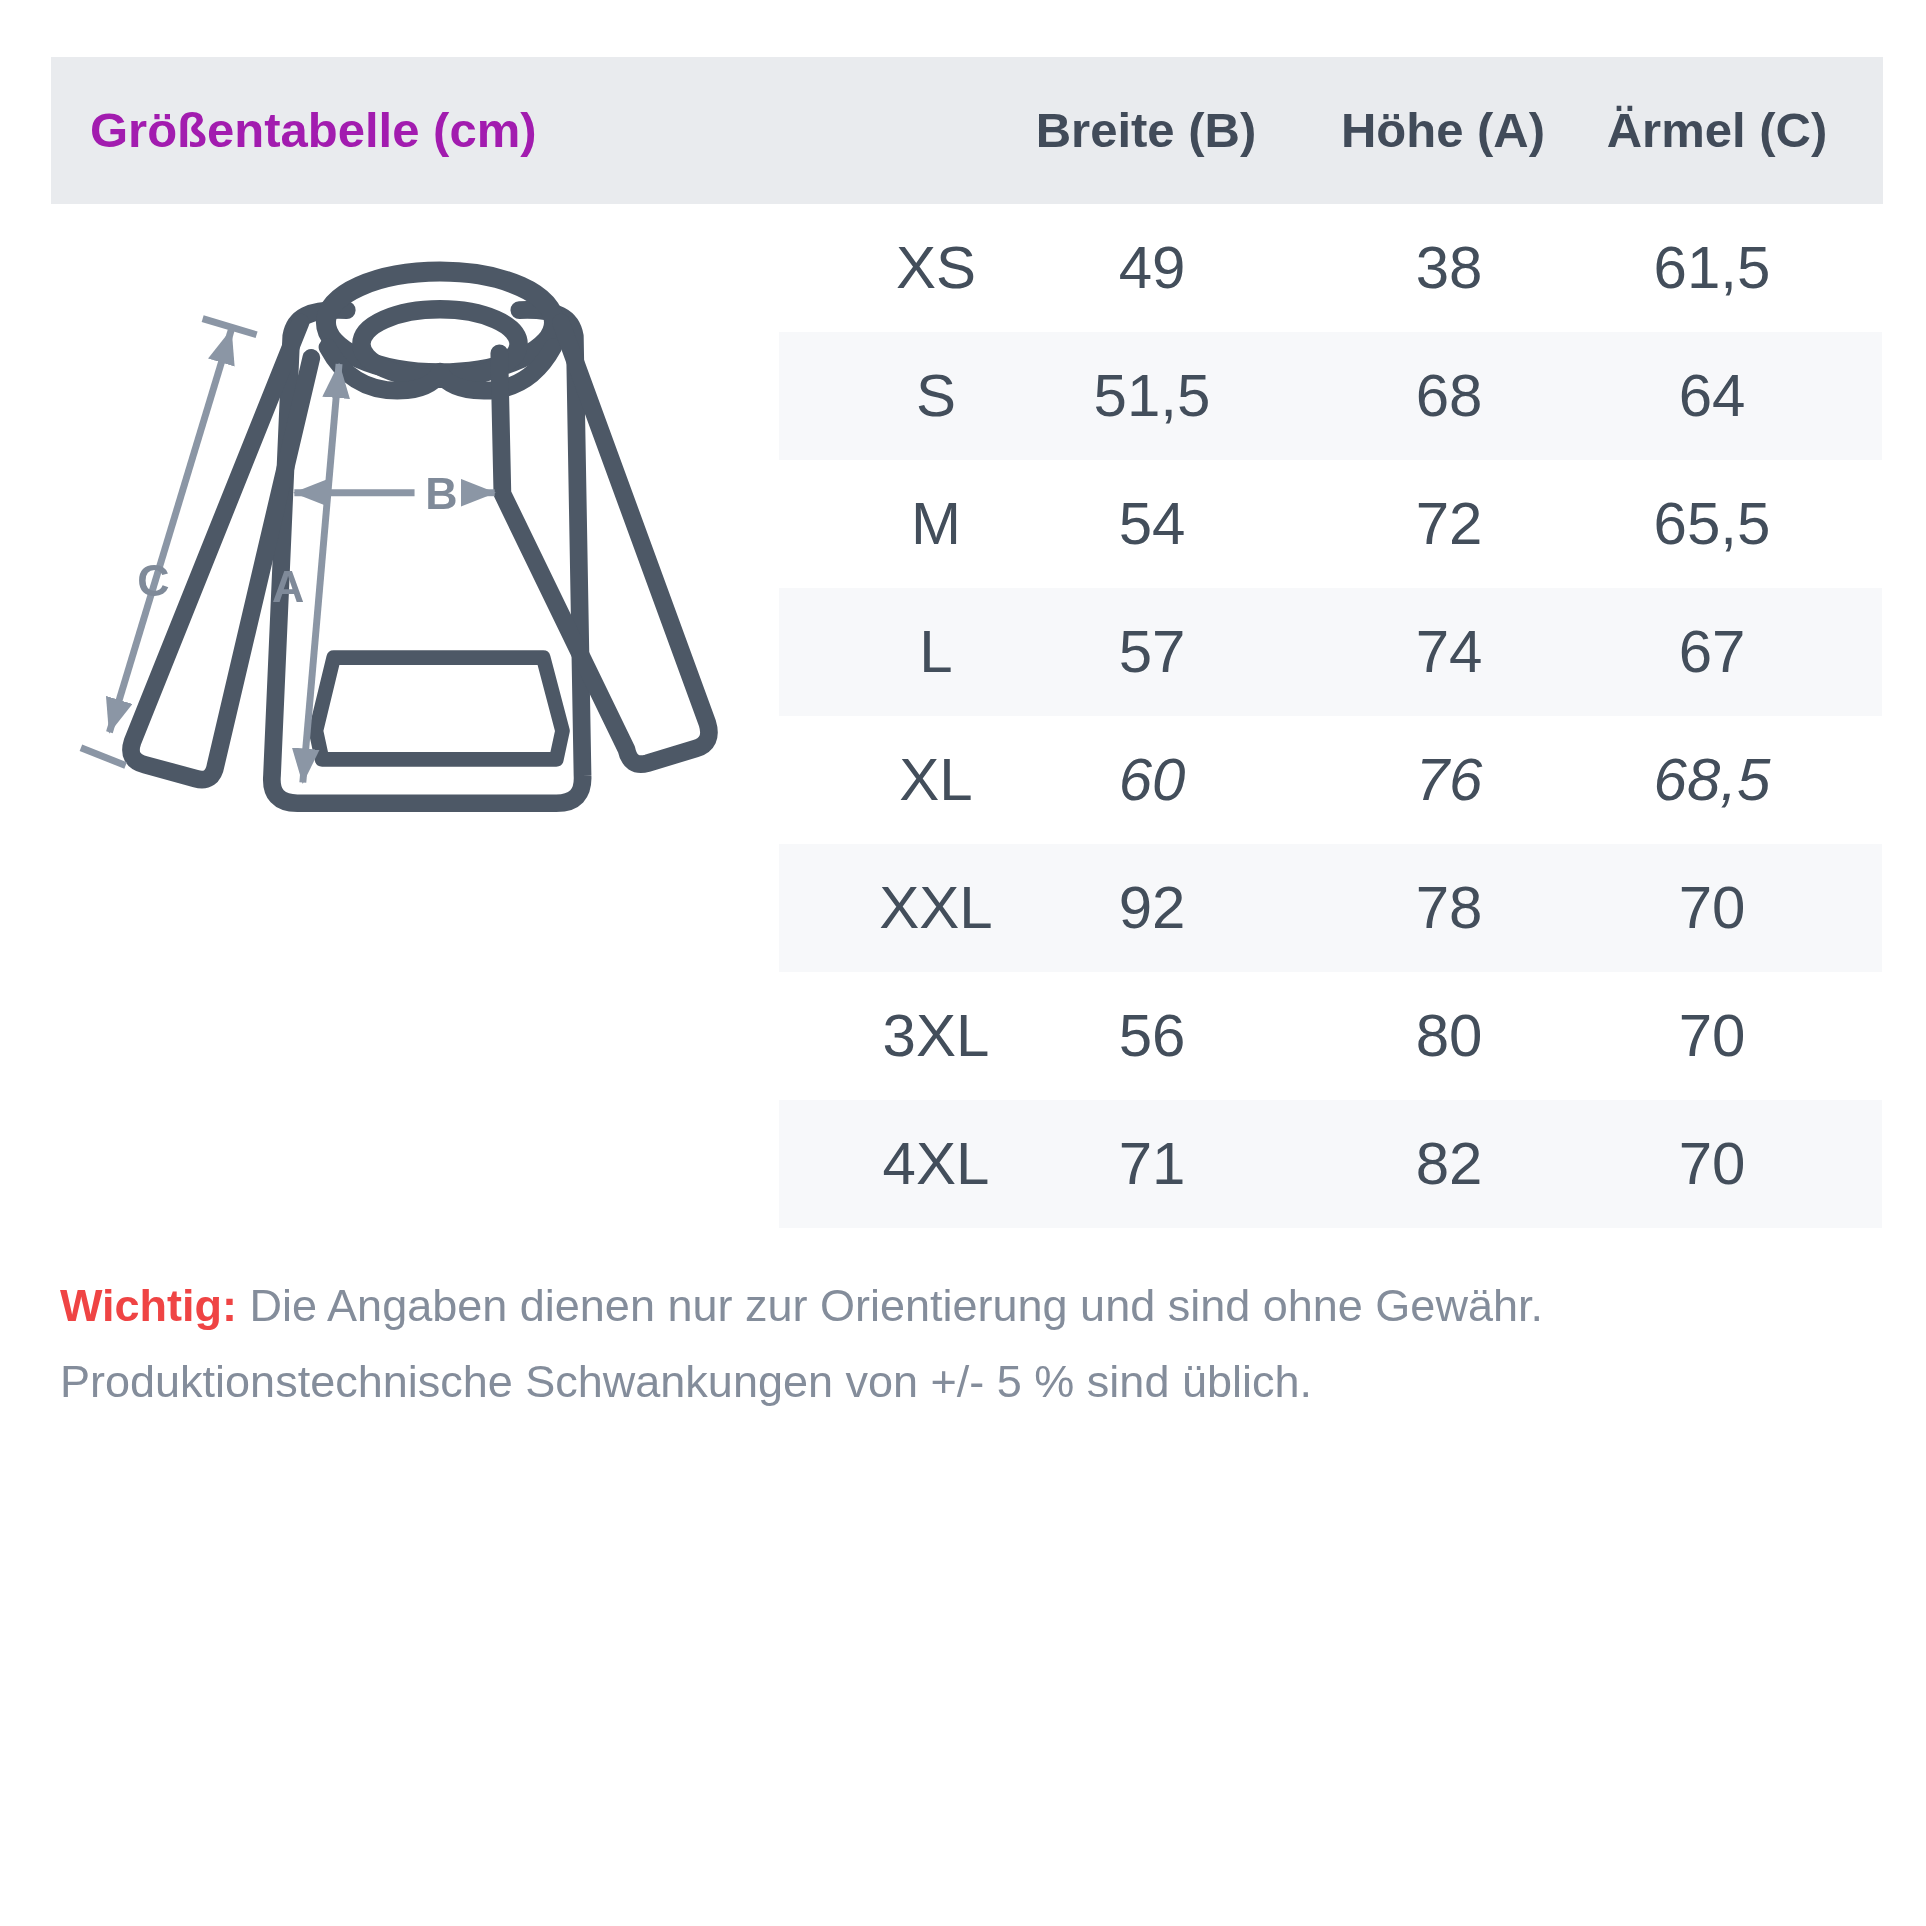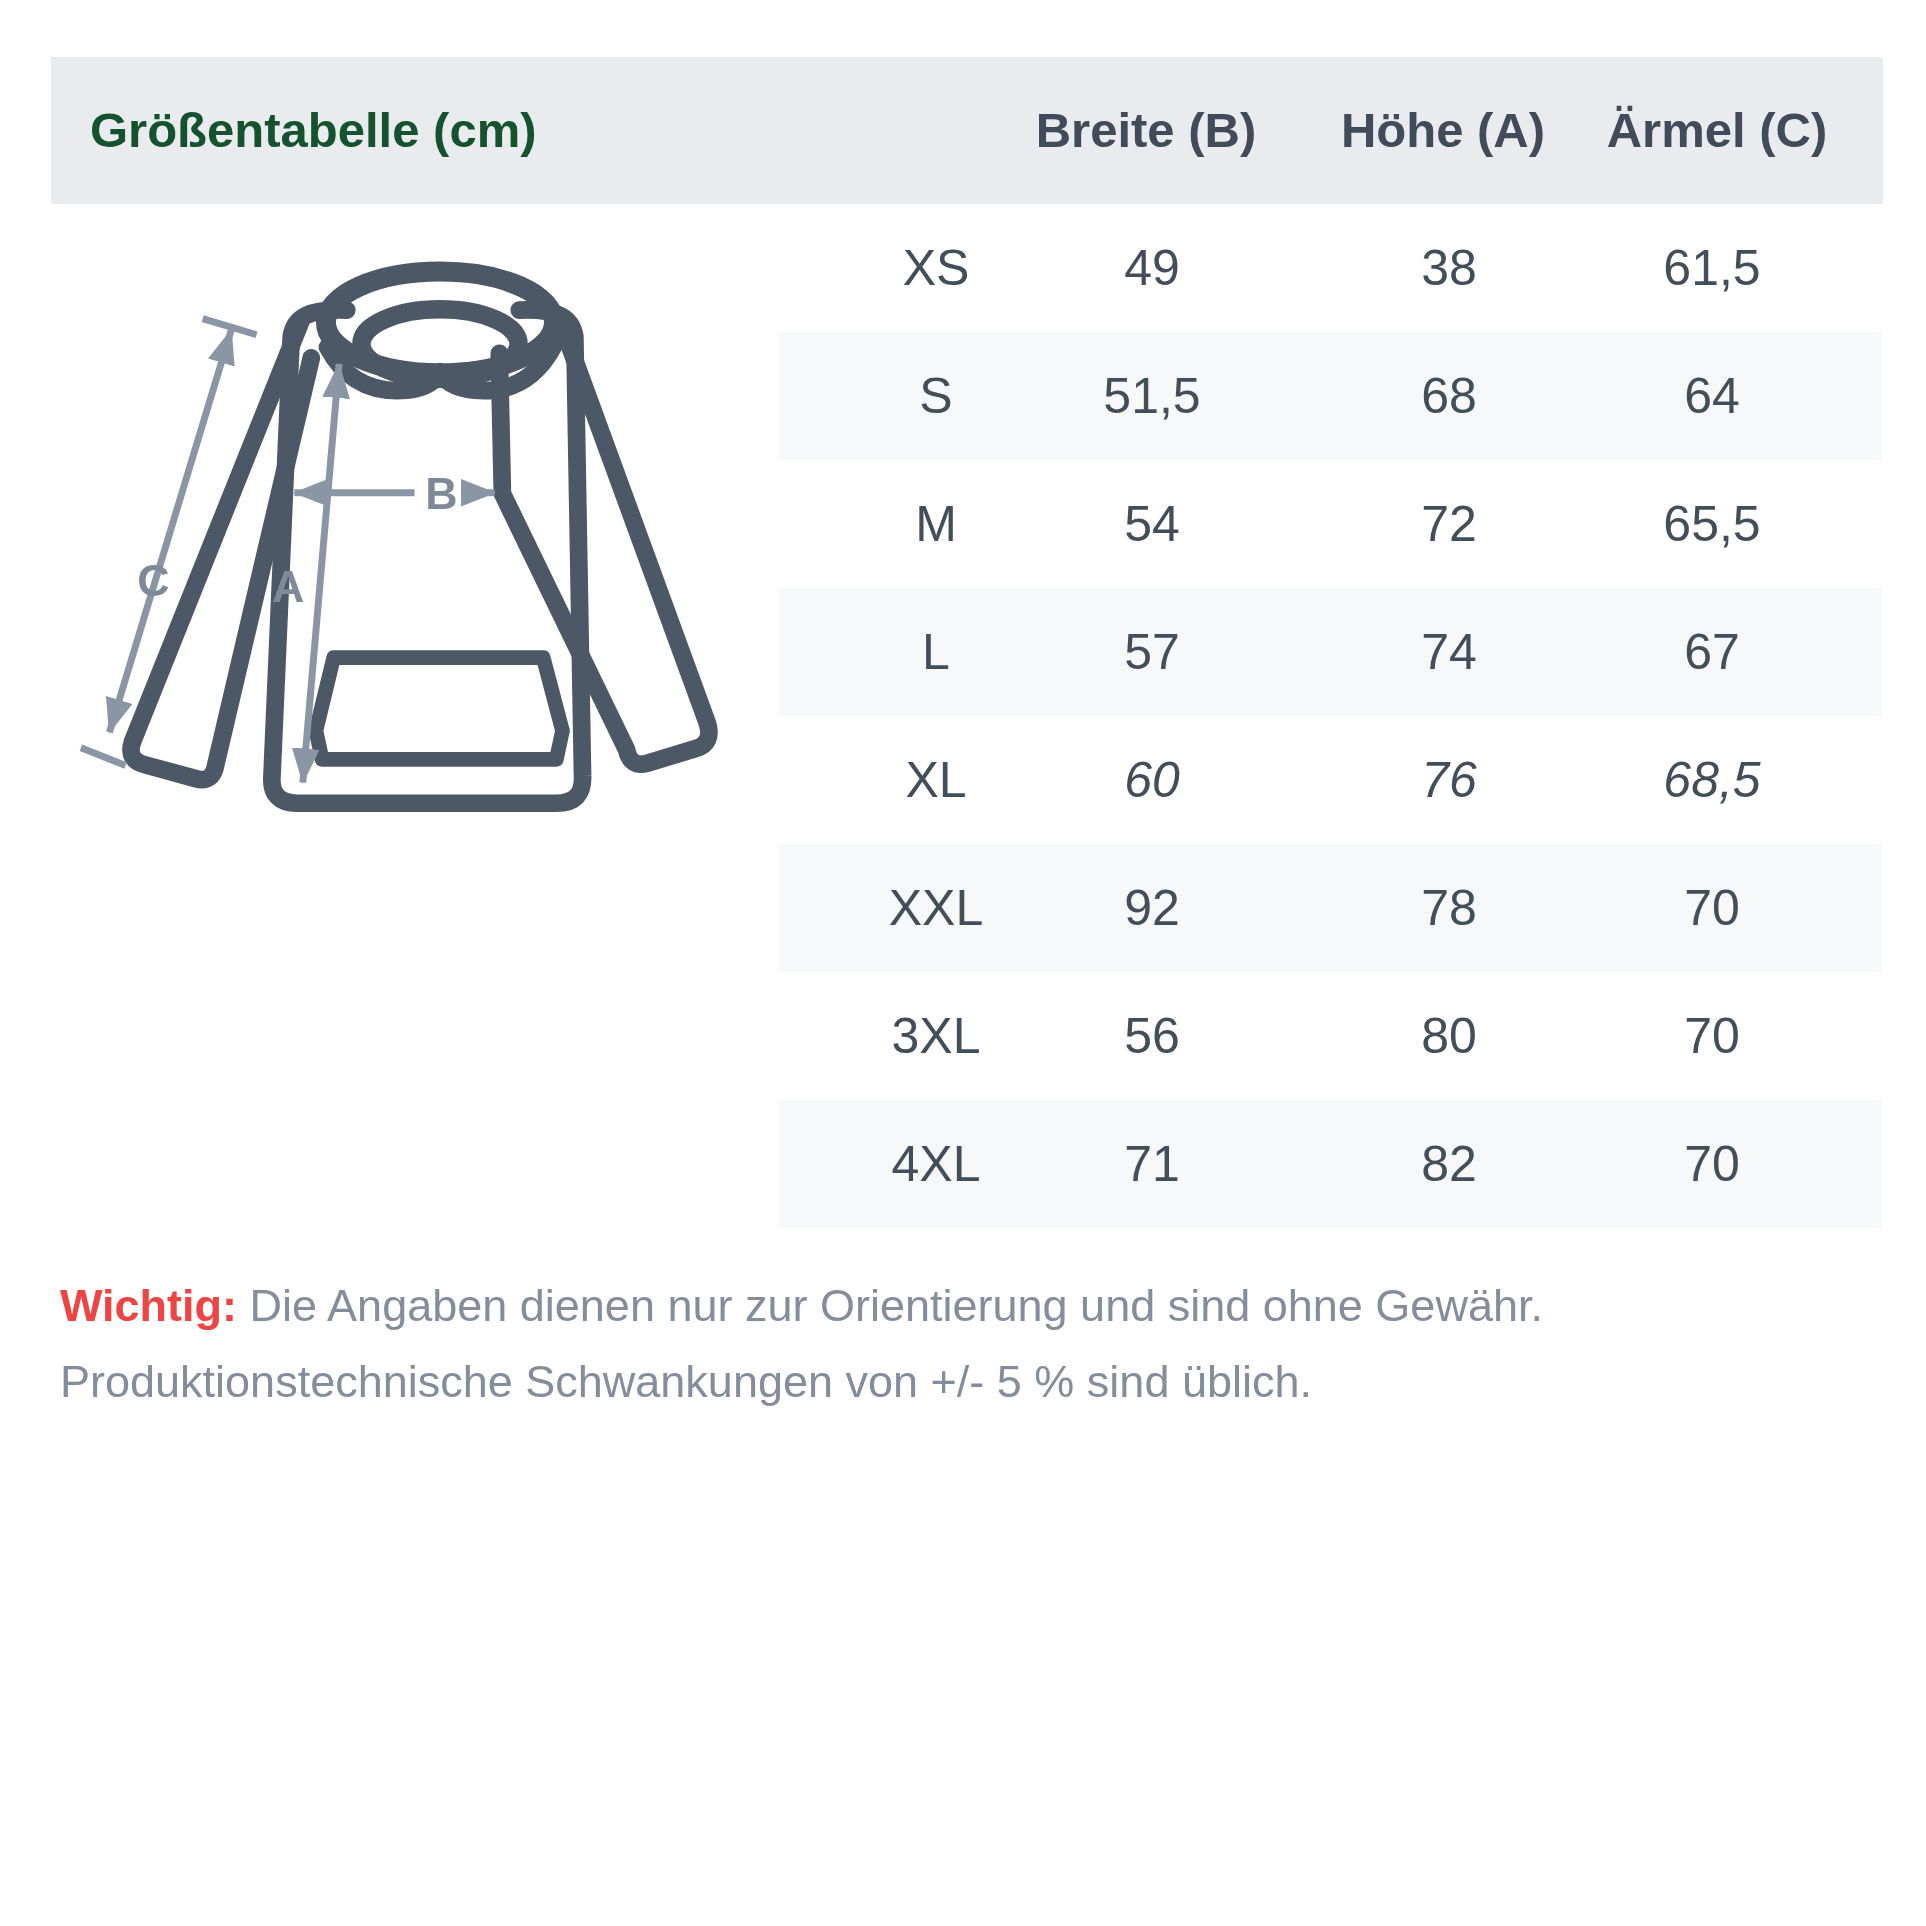--- a/index.html
+++ b/index.html
@@ -7,39 +7,39 @@
     width:1926px;height:1926px;position:relative;background:#ffffff;
     font-family:"Liberation Sans", sans-serif;overflow:hidden;
   }
   
   .header-bar{
     position:absolute;left:51px;top:57px;width:1832px;height:147px;
     background:#e9ebee;
   }
   .header-title{
     position:absolute;left:39px;top:0;height:147px;line-height:147px;
-    font-size:49px;font-weight:bold;color:#14532d;white-space:nowrap;
+    font-size:49px;font-weight:bold;color:#a21caf;white-space:nowrap;
   }
   .header-col{
     position:absolute;top:0;height:127px;line-height:147px;
     transform:translateX(-50%);
     font-size:49px;font-weight:bold;color:#414b59;white-space:nowrap;
   }
   .hcol-b{left:1095px;}
   .hcol-a{left:1392px;}
   .hcol-c{left:1666px;}
 
   
   .rows{position:absolute;left:779px;top:204px;width:1103px;}
   .row{position:relative;width:1103px;height:128px;}
   .row.alt{background:#f7f8fa;}
   .cell{
     position:absolute;top:0;height:128px;line-height:128px;
     transform:translateX(-50%);
-    font-size:50px;color:#434e5b;white-space:nowrap;
+    font-size:60px;color:#434e5b;white-space:nowrap;
   }
   .c-size{left:157px;}
   .c-breite{left:373px;}
   .c-hoehe{left:670px;}
   .c-aermel{left:933px;}
   .quirk-down{top:0;font-style:italic;}
 
   
   .footer{
     position:absolute;left:60px;top:1268px;width:1803px;

